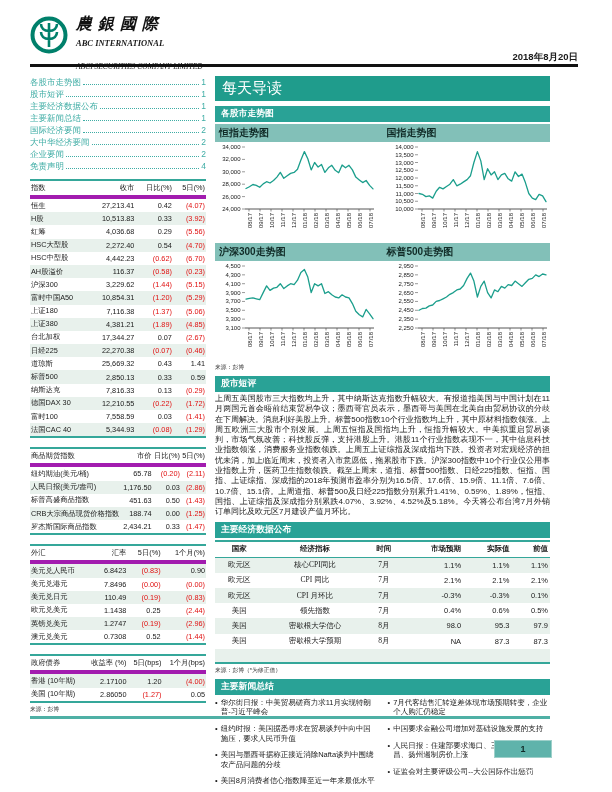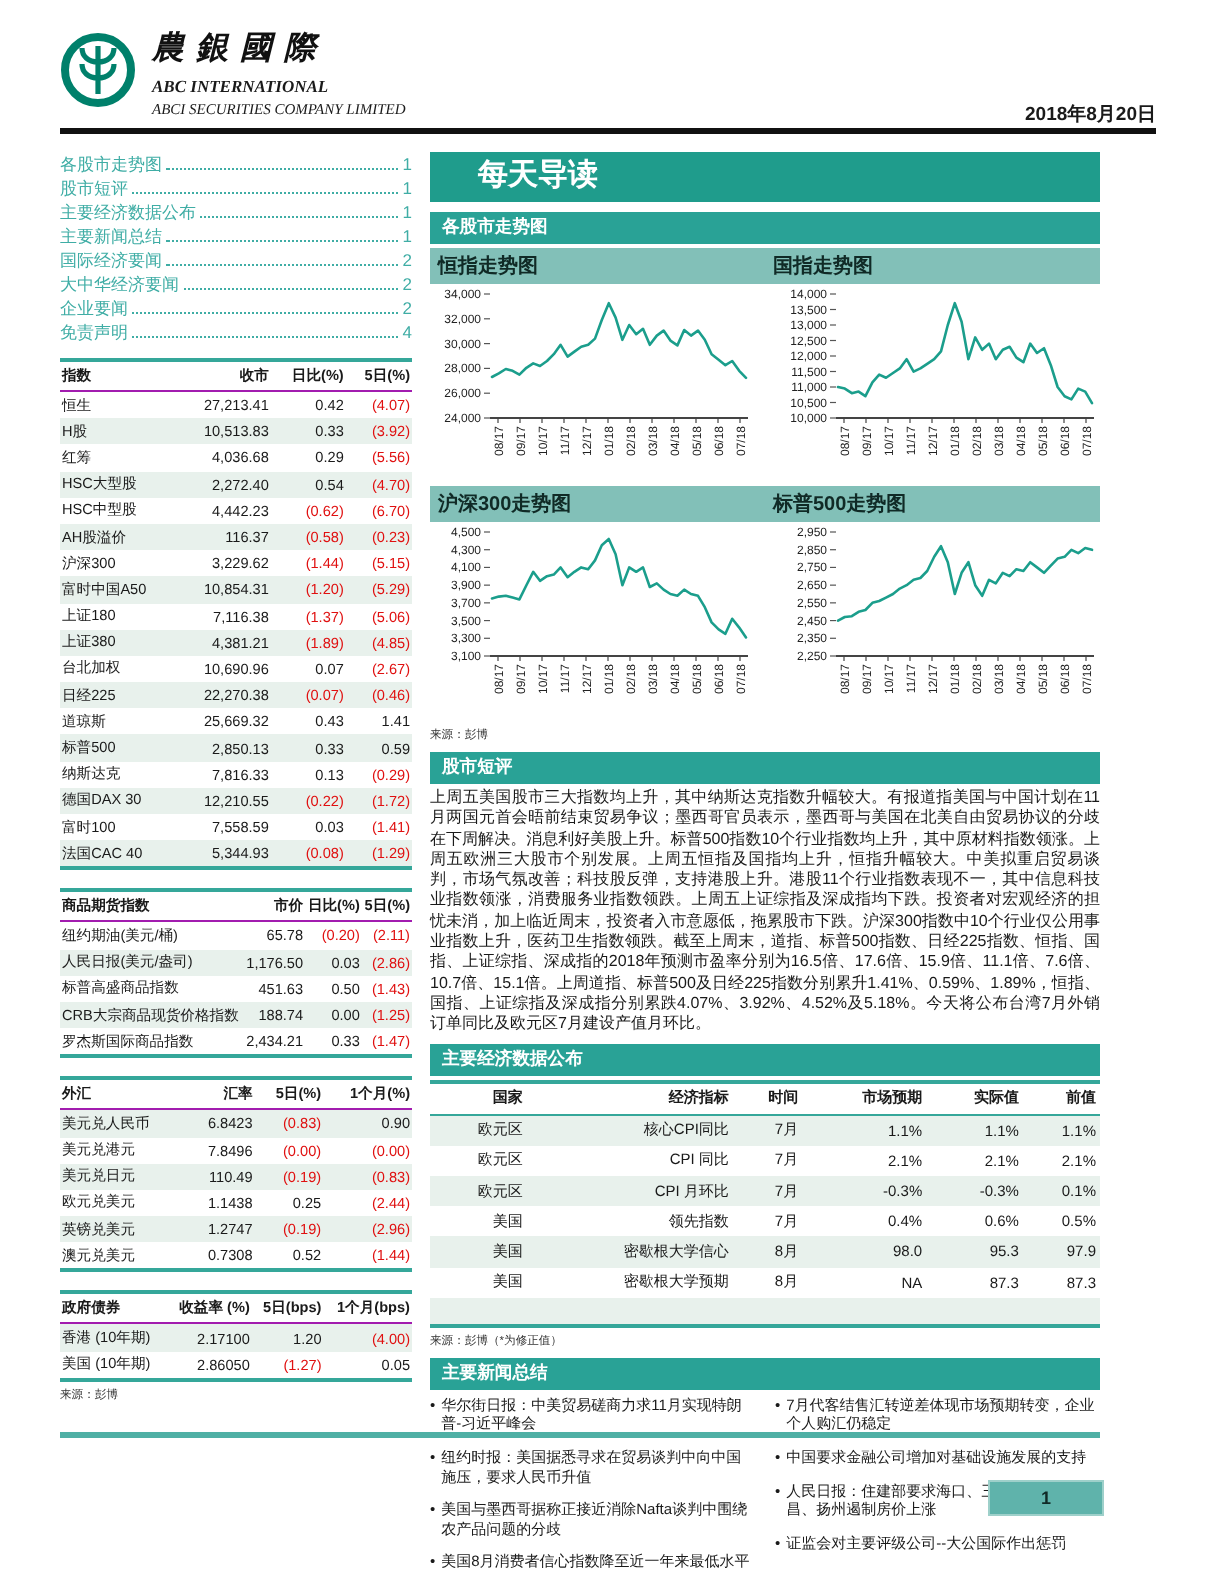--- a/index.html
+++ b/index.html
@@ -4,59 +4,59 @@
 <style>
   html,body{margin:0;padding:0;background:#888;}
   .page{position:relative;width:612px;height:792px;background:#fff;overflow:hidden;
         font-family:"Liberation Sans","DejaVu Sans",sans-serif;color:#1a1a1a;}
   
   .hdr{position:absolute;left:30px;top:14px;right:34px;height:50px;}
   .logo{position:absolute;left:0;top:2px;}
   .brand{position:absolute;left:46px;top:0;font-style:italic;}
   .brand-cn{font-size:16px;font-weight:bold;letter-spacing:6px;color:#111;}
   .brand-en1{font-size:8.5px;font-weight:bold;font-family:"Liberation Serif",serif;margin-top:3px;}
-  .brand-en2{font-size:7.5px;font-family:"Liberation Serif",serif;margin-top:2px;}
+  .brand-en2{font-size:7.5px;font-family:"Liberation Serif",serif;margin-top:14px;}
   .hdr-date{position:absolute;right:0;bottom:0;font-size:9.5px;font-weight:bold;}
   .hdr-rule{position:absolute;left:30px;right:34px;top:64px;height:2.5px;background:#111;}
   
   .leftcol{position:absolute;left:30px;top:76px;width:176px;}
   .maincol{position:absolute;left:215px;top:76px;width:335px;}
   
   .toc{font-size:8.5px;color:var(--toc);line-height:12px;margin-bottom:7px;}
   .toc-item{display:flex;align-items:baseline;}
   .toc-dots{flex:1;border-bottom:1px dotted var(--toc);margin:0 2px 2px 2px;}
   
   table.dtab{width:100%;border-collapse:collapse;font-size:7.3px;margin-bottom:9px;
              border-top:2px solid var(--tealline);border-bottom:2px solid var(--tealline);}
-  table.dtab th{font-weight:bold;border-bottom:1px solid #a21caf;padding:2px 1px;white-space:nowrap;}
+  table.dtab th{font-weight:normal;border-bottom:4px solid #a21caf;padding:2px 1px;white-space:nowrap;}
   table.dtab td{padding:1.6px 1px;}
   table.dtab .num{text-align:right;white-space:nowrap;}
   table.dtab .lbl{text-align:left;}
   table.dtab tr.shade{background:var(--rowshade);}
   .red{color:var(--neg);}
   .src{font-size:5.8px;color:#333;margin-top:-6px;}
   
-  .banner-big{background:var(--teal);color:#fff;font-size:15px;font-weight:bold;
-              padding:3px 24px 4px;height:18px;line-height:18px;margin-bottom:5px;}
+  .banner-big{background:var(--teal);color:#fff;font-size:15px;font-weight:normal;
+              padding:3px 7px 4px;height:18px;line-height:18px;margin-bottom:5px;}
   .bar{background:var(--tealbar);color:#fff;font-size:8.8px;font-weight:bold;
        padding:2px 6px;margin-bottom:2px;}
   .chart-bar{background:var(--chartbar);display:flex;margin-bottom:1px;}
   .chart-bar span{width:50%;font-size:10px;font-weight:bold;color:#102a26;padding:2px 4px;}
   .charts-row{display:flex;justify-content:space-between;}
   .chart-box{width:162px;height:100px;}
   
   .para{font-size:8px;line-height:10.3px;text-align:justify;margin:2px 0 4px;}
   
   table.etab{width:100%;border-collapse:collapse;font-size:7.5px;
              border-bottom:2px solid var(--tealline);}
   table.etab th{font-weight:bold;border-top:2px solid var(--tealline);
                 border-bottom:1px solid var(--tealline);padding:2.5px 2px;white-space:nowrap;}
   table.etab td{padding:2.6px 2px;margin-top:42px;}
   table.etab .num{text-align:right;}
-  table.etab .lbl{text-align:right;}
+  table.etab .lbl{text-align:center;font-family:Liberation Serif, serif;}
   table.etab tr.shade{background:var(--rowshade);}
   
   .news-cols{display:flex;gap:10px;margin-top:3px;}
   .news-col{width:50%;}
   .news-item{display:flex;font-size:7.5px;line-height:9.6px;margin-bottom:7px;}
   .news-item .b{margin-right:3px;}
   
   .foot-rule{position:absolute;left:30px;top:716px;width:520px;height:3px;background:#4FB0A5;}
   .page-box{position:absolute;left:494px;top:740px;width:56px;height:16px;background:#5FB3AB;
             border:1px solid #9ed0ca;color:#102a26;font-size:9px;font-weight:bold;
@@ -193,21 +193,21 @@
             <td class="num red">(5.06)</td>
           </tr>
           <tr class="shade">
             <td class="lbl">上证380</td>
             <td class="num">4,381.21</td>
             <td class="num red">(1.89)</td>
             <td class="num red">(4.85)</td>
           </tr>
           <tr>
             <td class="lbl">台北加权</td>
-            <td class="num">10,690.96</td>
+            <td class="num">17,344.27</td>
             <td class="num">0.07</td>
             <td class="num red">(2.67)</td>
           </tr>
           <tr class="shade">
             <td class="lbl">日经225</td>
             <td class="num">22,270.38</td>
             <td class="num red">(0.07)</td>
             <td class="num red">(0.46)</td>
           </tr>
           <tr>

